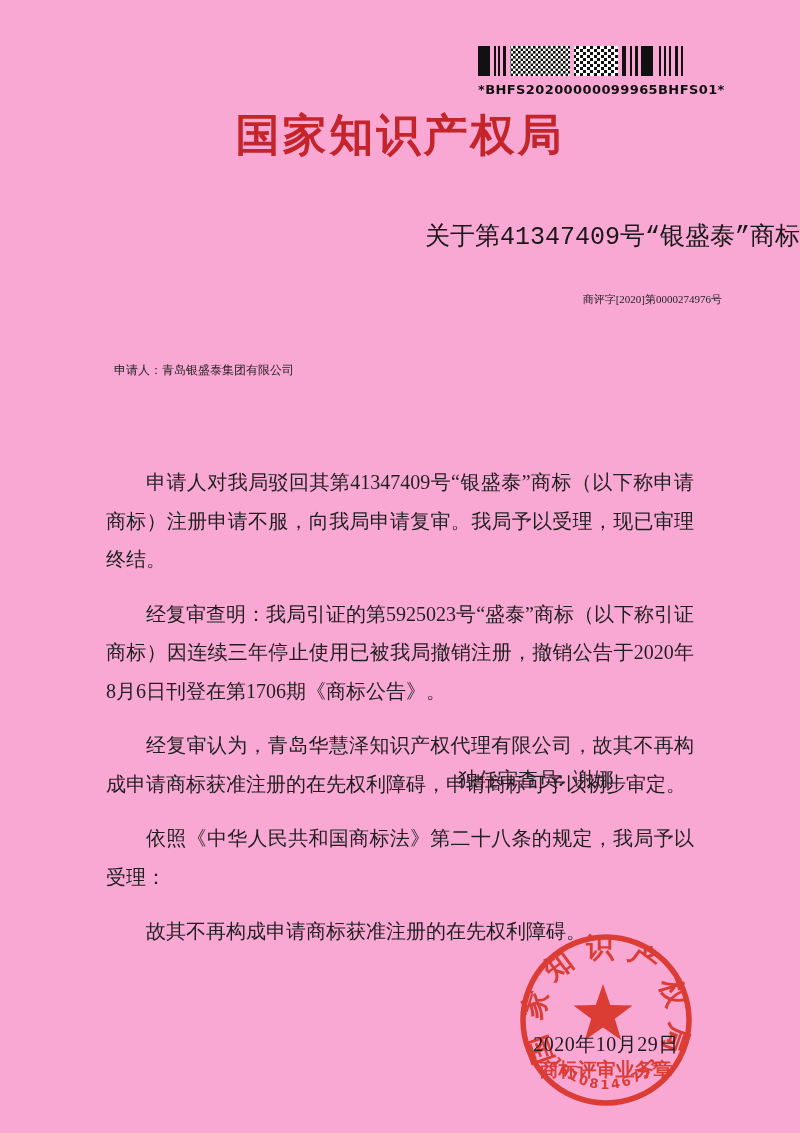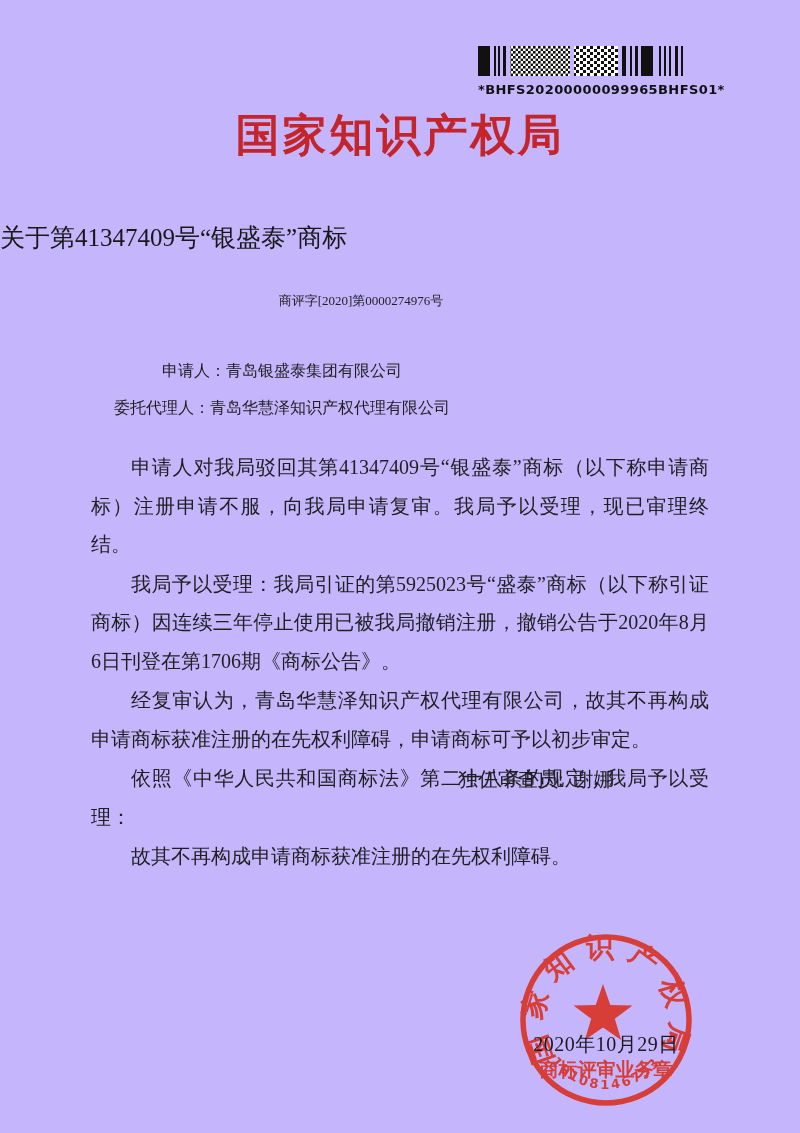--- a/index.html
+++ b/index.html
@@ -1,19 +1,19 @@
 <!DOCTYPE html>
 <html><head>
 <meta charset="utf-8">
 <style>
   html,body{margin:0;padding:0;background:#fdfdfc;}
   .page{
     position:relative;
     width:800px;height:1133px;
-    background:#c4b5fd;
+    background:#f9a8d4;
     overflow:hidden;
     font-family:"Liberation Serif","DejaVu Serif",serif;
     color:#1f1f1f;
   }
   .barcode-block{
     position:absolute;top:46px;left:478px;width:212px;text-align:center;
   }
   .barcode-text{
     margin-top:2px;
     font-family:"DejaVu Sans","Liberation Sans",sans-serif;
@@ -21,39 +21,40 @@
     white-space:nowrap;
   }
   .agency-title{
     position:absolute;top:106px;left:0;width:800px;margin:0;
     text-align:center;
     font-size:44px;font-weight:bold;letter-spacing:3px;
     color:#c4252b;
   }
   .doc-title{
     position:absolute;top:218px;left:0;width:800px;
-    text-align:left;
+    text-align:right;
     font-size:25px;line-height:40px;font-weight:500;
     color:#181818;
+    font-family:Liberation Mono, monospace;
   }
   .ref-no{
     position:absolute;top:292px;left:0;width:722px;
-    text-align:center;
-    font-size:13px;color:#1f1f1f;
+    text-align:right;
+    font-size:11px;color:#1f1f1f;
   }
   .parties{
     position:absolute;top:352px;left:114px;
-    font-size:16px;line-height:37px;text-align:center;
+    font-size:12px;line-height:37px;
   }
   .doc-body{
     position:absolute;top:447px;left:90px;width:620px;
     font-size:20px;line-height:38.5px;
     text-align:justify;
   }
-  .doc-body p{margin:1px;text-indent:2em;}
+  .doc-body p{margin:16px;text-indent:2em;}
   .examiner-line{
     position:absolute;top:766px;left:458px;
     font-size:20px;white-space:pre;
   }
   .seal{position:absolute;top:925px;left:511px;width:190px;height:190px;opacity:.93;}
   .seal-date{
     position:absolute;top:1031px;left:518px;width:176px;
     text-align:center;font-size:20px;color:#1a1a1a;letter-spacing:.5px;
     white-space:nowrap;
   }
@@ -99,26 +100,25 @@
   <h1 class="agency-title">国家知识产权局</h1>
 
   <div class="doc-title">
     <div>关于第41347409号“银盛泰”商标</div>
   </div>
 
   <div class="ref-no">商评字[2020]第0000274976号</div>
 
   <div class="parties">
     <div>申请人：青岛银盛泰集团有限公司</div>
-    <div>委托代理人：青岛华慧泽知识产权代理有限公司</div>
   </div>
 
   <div class="doc-body">
     <p>申请人对我局驳回其第41347409号“银盛泰”商标（以下称申请商标）注册申请不服，向我局申请复审。我局予以受理，现已审理终结。</p>
-    <p>我局予以受理：我局引证的第5925023号“盛泰”商标（以下称引证商标）因连续三年停止使用已被我局撤销注册，撤销公告于2020年8月6日刊登在第1706期《商标公告》。</p>
+    <p>经复审查明：我局引证的第5925023号“盛泰”商标（以下称引证商标）因连续三年停止使用已被我局撤销注册，撤销公告于2020年8月6日刊登在第1706期《商标公告》。</p>
     <p>经复审认为，青岛华慧泽知识产权代理有限公司，故其不再构成申请商标获准注册的在先权利障碍，申请商标可予以初步审定。</p>
     <p>依照《中华人民共和国商标法》第二十八条的规定，我局予以受理：</p>
     <p>故其不再构成申请商标获准注册的在先权利障碍。</p>
   </div>
 
   <div class="examiner-line">独任审查员:  谢娜</div>
 
   <svg class="seal" viewBox="0 0 190 190" aria-hidden="true">
     <defs>
       <path id="arcTop" d="M 43.4 131.1 A 63 63 0 1 1 146.6 131.1" fill="none"></path>

